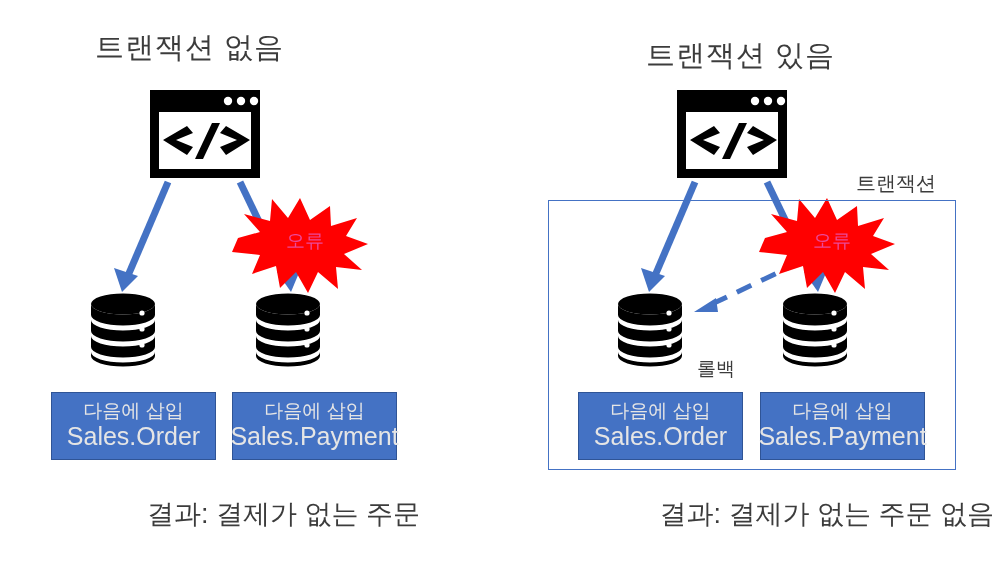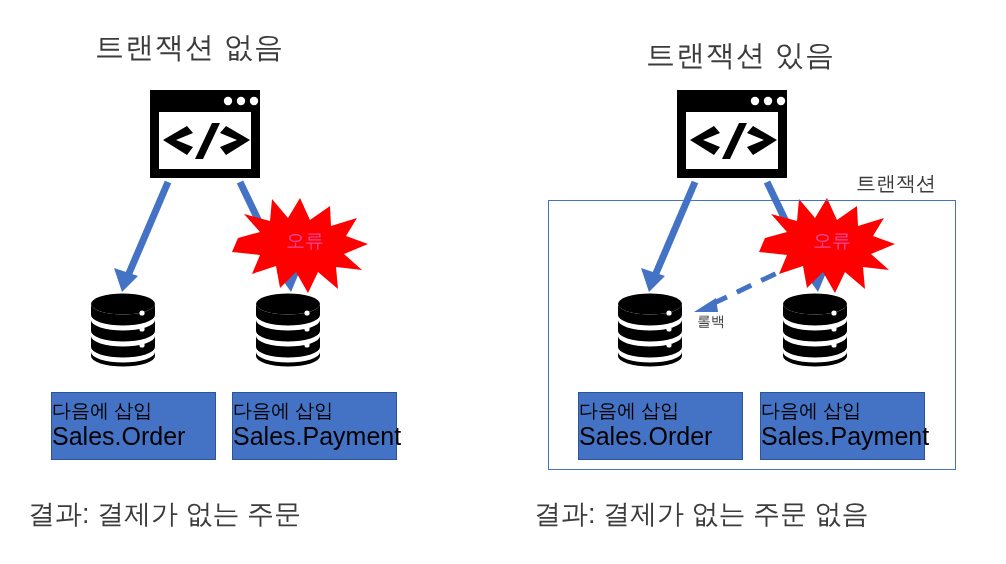--- a/index.html
+++ b/index.html
@@ -24,47 +24,49 @@
     letter-spacing: 1px;
     white-space: nowrap;
     text-align: center;
     font-family: "Liberation Sans", sans-serif;
   }
   .caption {
     position: absolute;
     font-size: 27px;
     color: #3c3c3c;
     white-space: nowrap;
-    text-align: left;
+    text-align: right;
     font-family: "Liberation Sans", sans-serif;
   }
   .tx-label {
     position: absolute;
     font-size: 20px;
     color: #3c3c3c;
     white-space: nowrap;
     font-family: "Liberation Sans", sans-serif;
     margin-left: 16px;
   }
   .rollback-label {
     position: absolute;
-    font-size: 14px;
-    color: #3c3c3c;
-    white-space: nowrap;
-    font-family: "Liberation Sans", sans-serif;
+    font-size: 19px;
+    color: #3c3c3c;
+    white-space: nowrap;
+    font-family: "Liberation Sans", sans-serif;
+    margin-top: 43px;
   }
   .insert-box {
     position: absolute;
     box-sizing: border-box;
     background: #4472c4;
     border: 1px solid #2f5496;
     display: flex;
     flex-direction: column;
+    align-items: center;
     justify-content: center;
-    color: #000000;
+    color: #e5e5e5;
     line-height: 1.18;
     font-family: "Liberation Sans", sans-serif;
   }
   .insert-box .l1 { font-size: 19px; }
   .insert-box .l2 { font-size: 25px; }
   .tx-box {
     position: absolute;
     box-sizing: border-box;
     border: 1.5px solid #4472c4;
     background: transparent;

